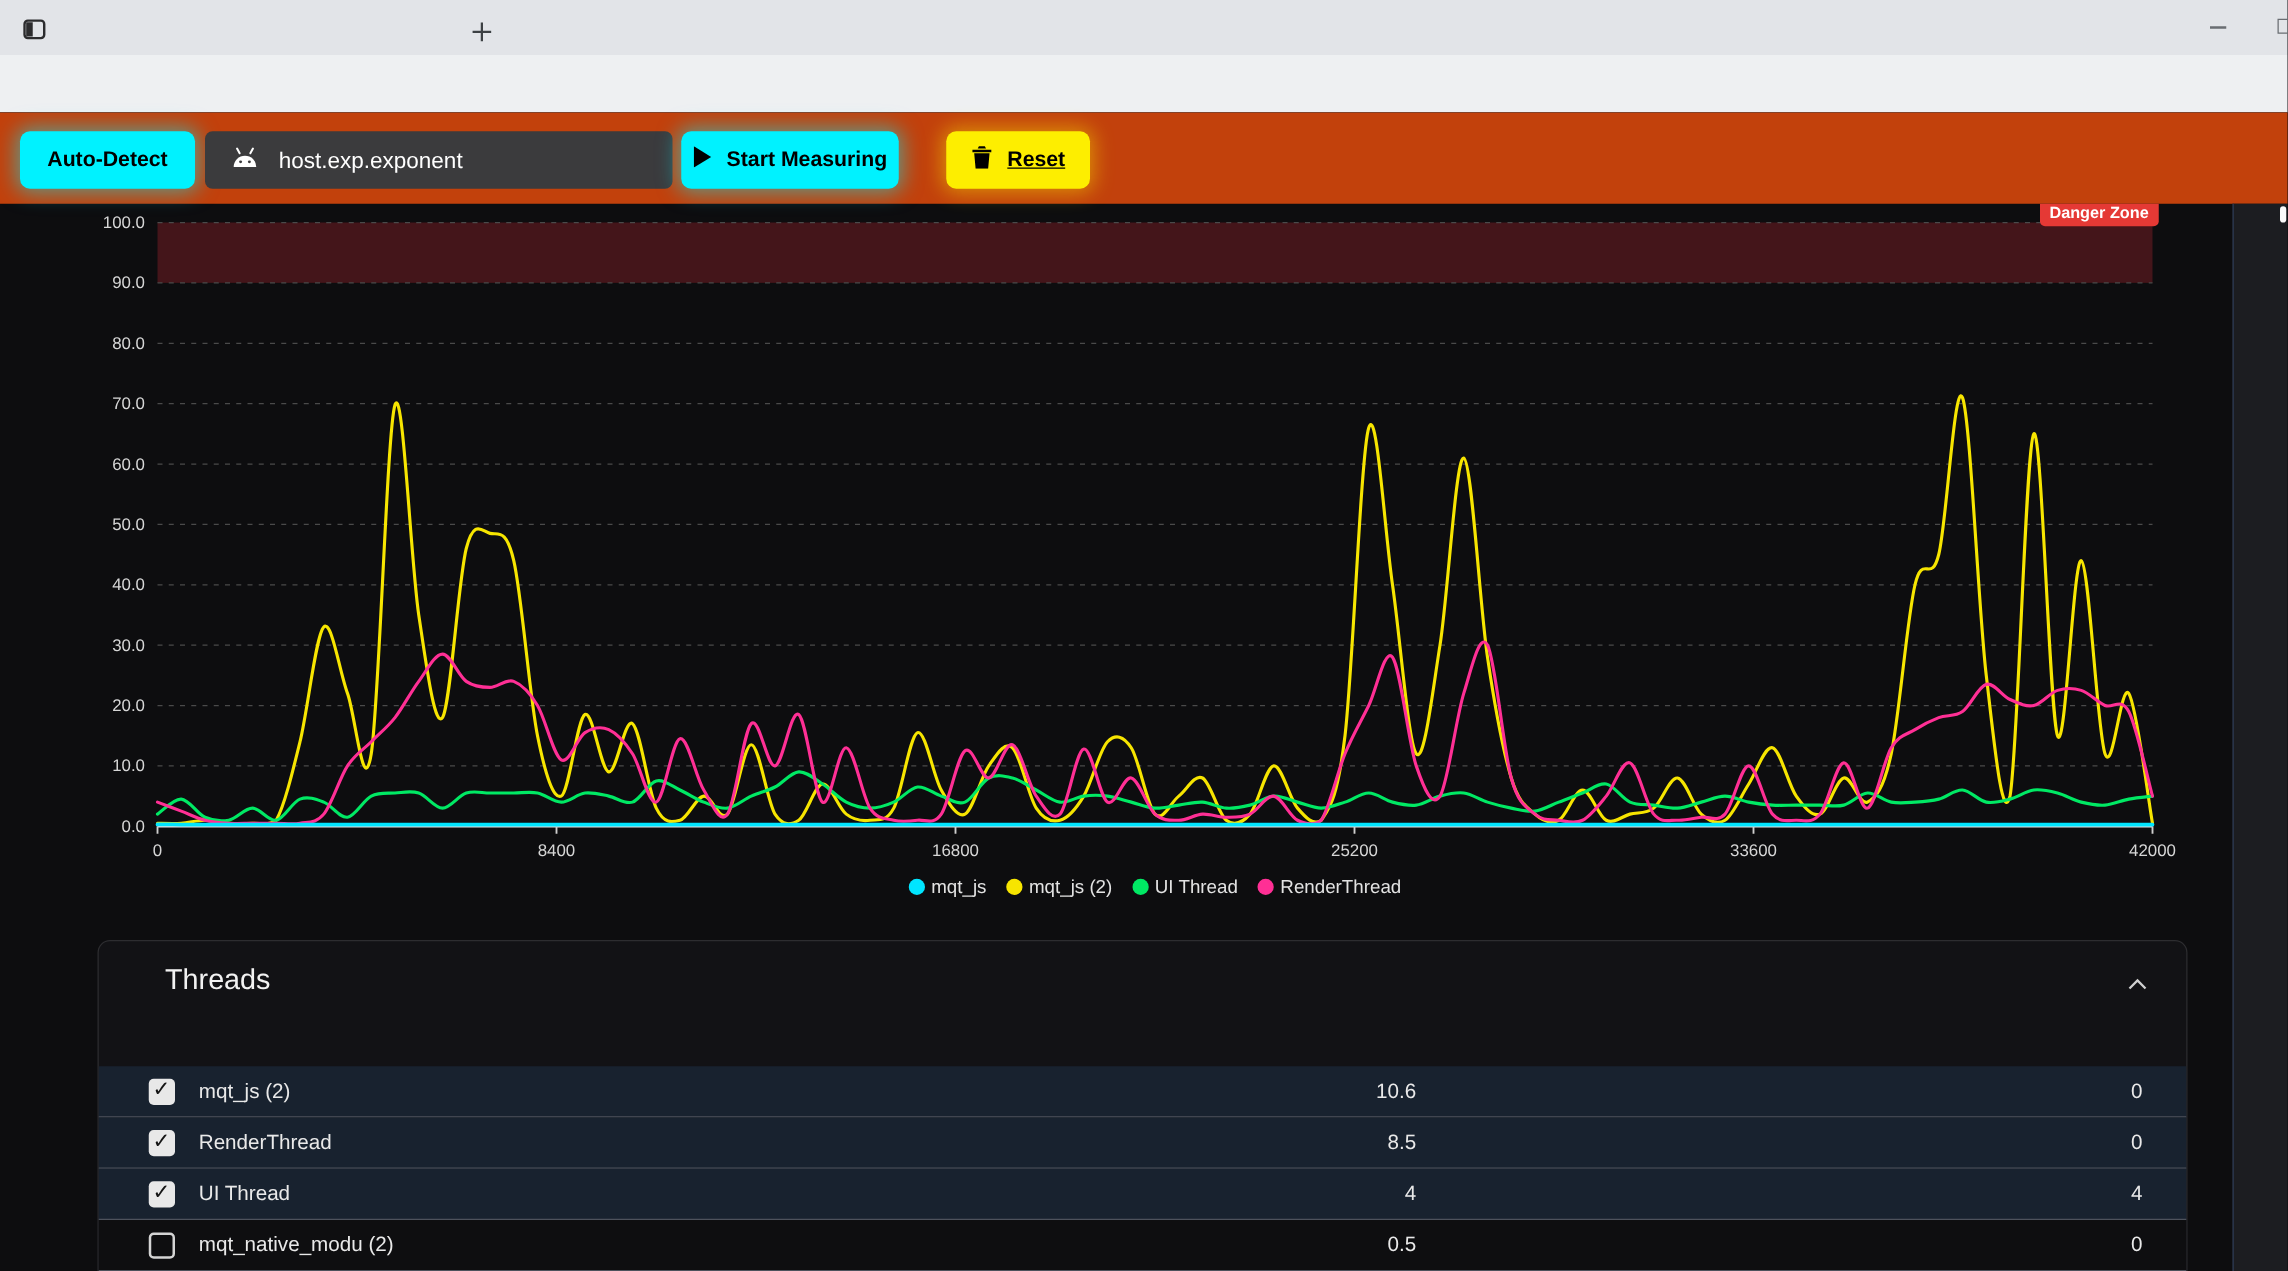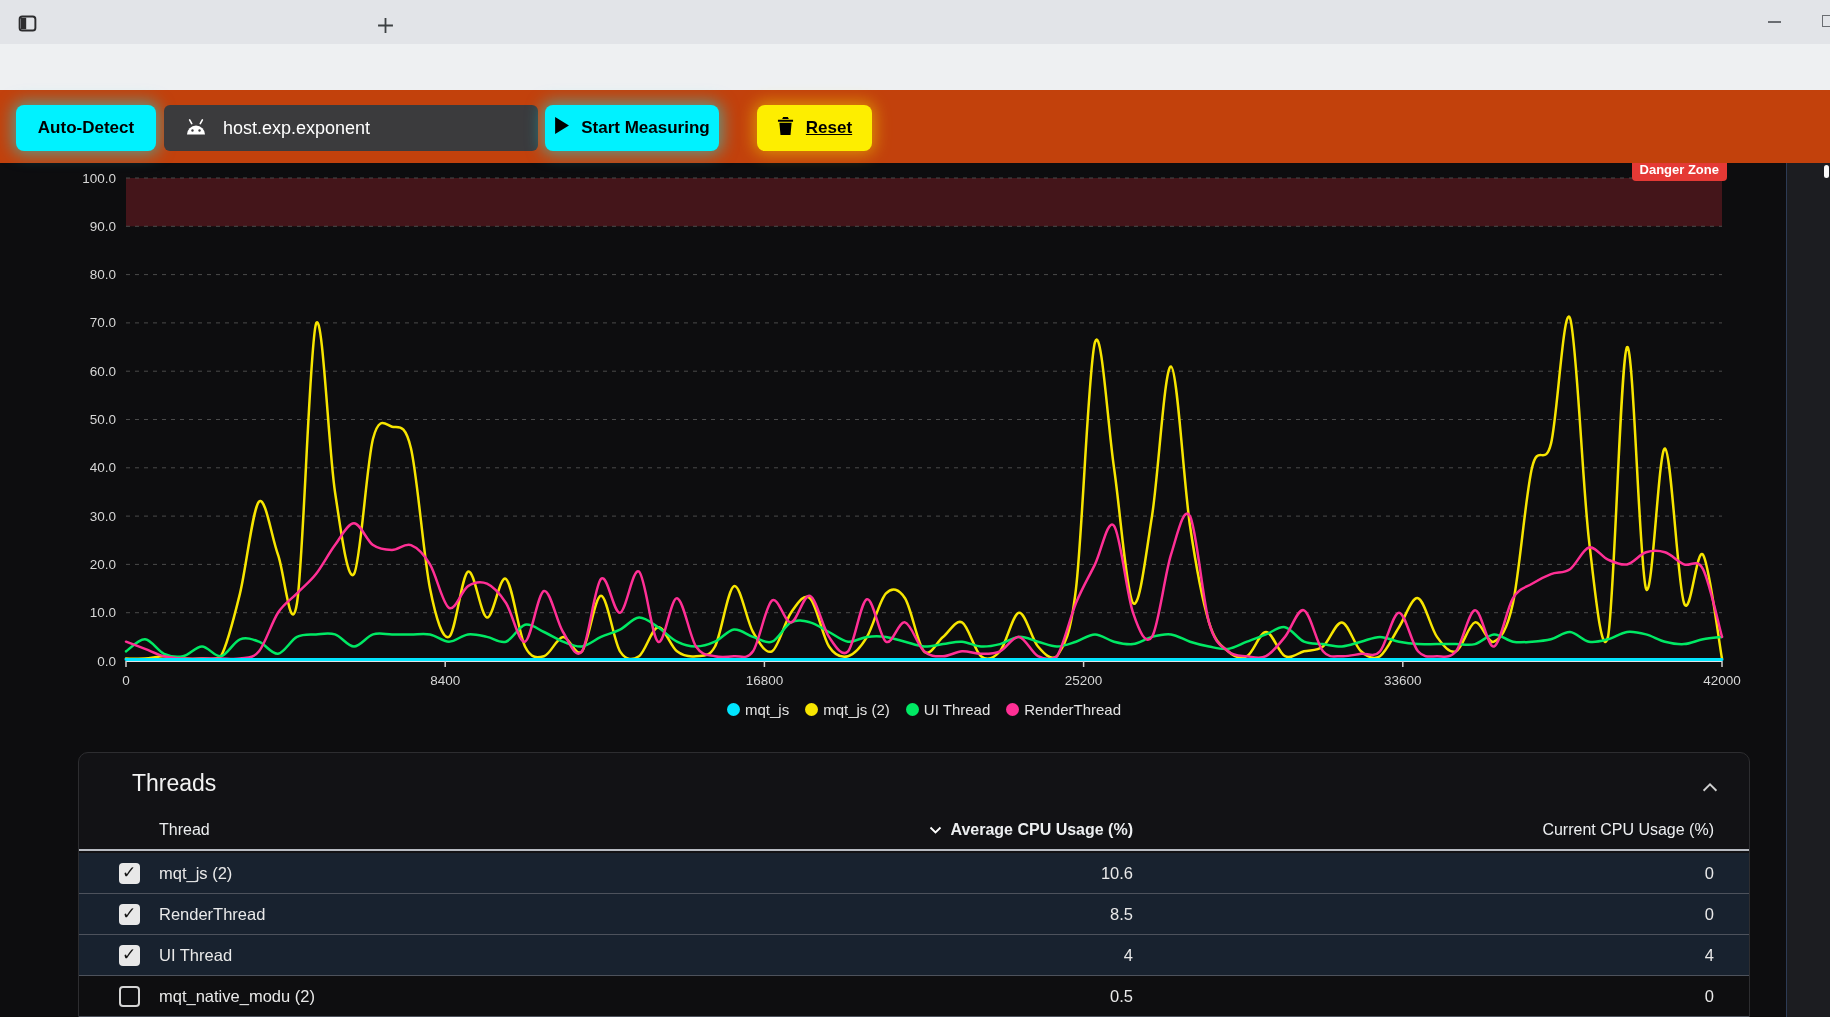--- a/index.html
+++ b/index.html
@@ -271,30 +271,20 @@
       </div>
   </div>
 
   <div class="card">
     <div class="card-title">Threads</div>
     <div class="collapse">
       <svg width="22" height="22" viewBox="0 0 24 24" fill="none" stroke="#d0d0d0" stroke-width="2">
           <path d="M5 15l7-7 7 7"></path>
         </svg>
     </div>
-    <div class="thead">
-      <span class="th-thread">Thread</span>
-      <span class="th-avg">
-        <span><svg width="13" height="9" viewBox="0 0 13 9" fill="none" stroke="#fff" stroke-width="1.8">
-              <path d="M1.5 1.5l5 5 5-5"></path>
-            </svg></span>
-        <span>Average CPU Usage (%)</span>
-      </span>
-      <span class="th-cur">Current CPU Usage (%)</span>
-    </div>
     <div class="tbody" id="tbody">
         <div class="trow on">
     <span class="cb on"></span>
     <span class="t-name">mqt_js (2)</span>
     <span class="t-avg">10.6</span>
     <span class="t-cur">0</span>
   </div>
         <div class="trow on">
     <span class="cb on"></span>
     <span class="t-name">RenderThread</span>

